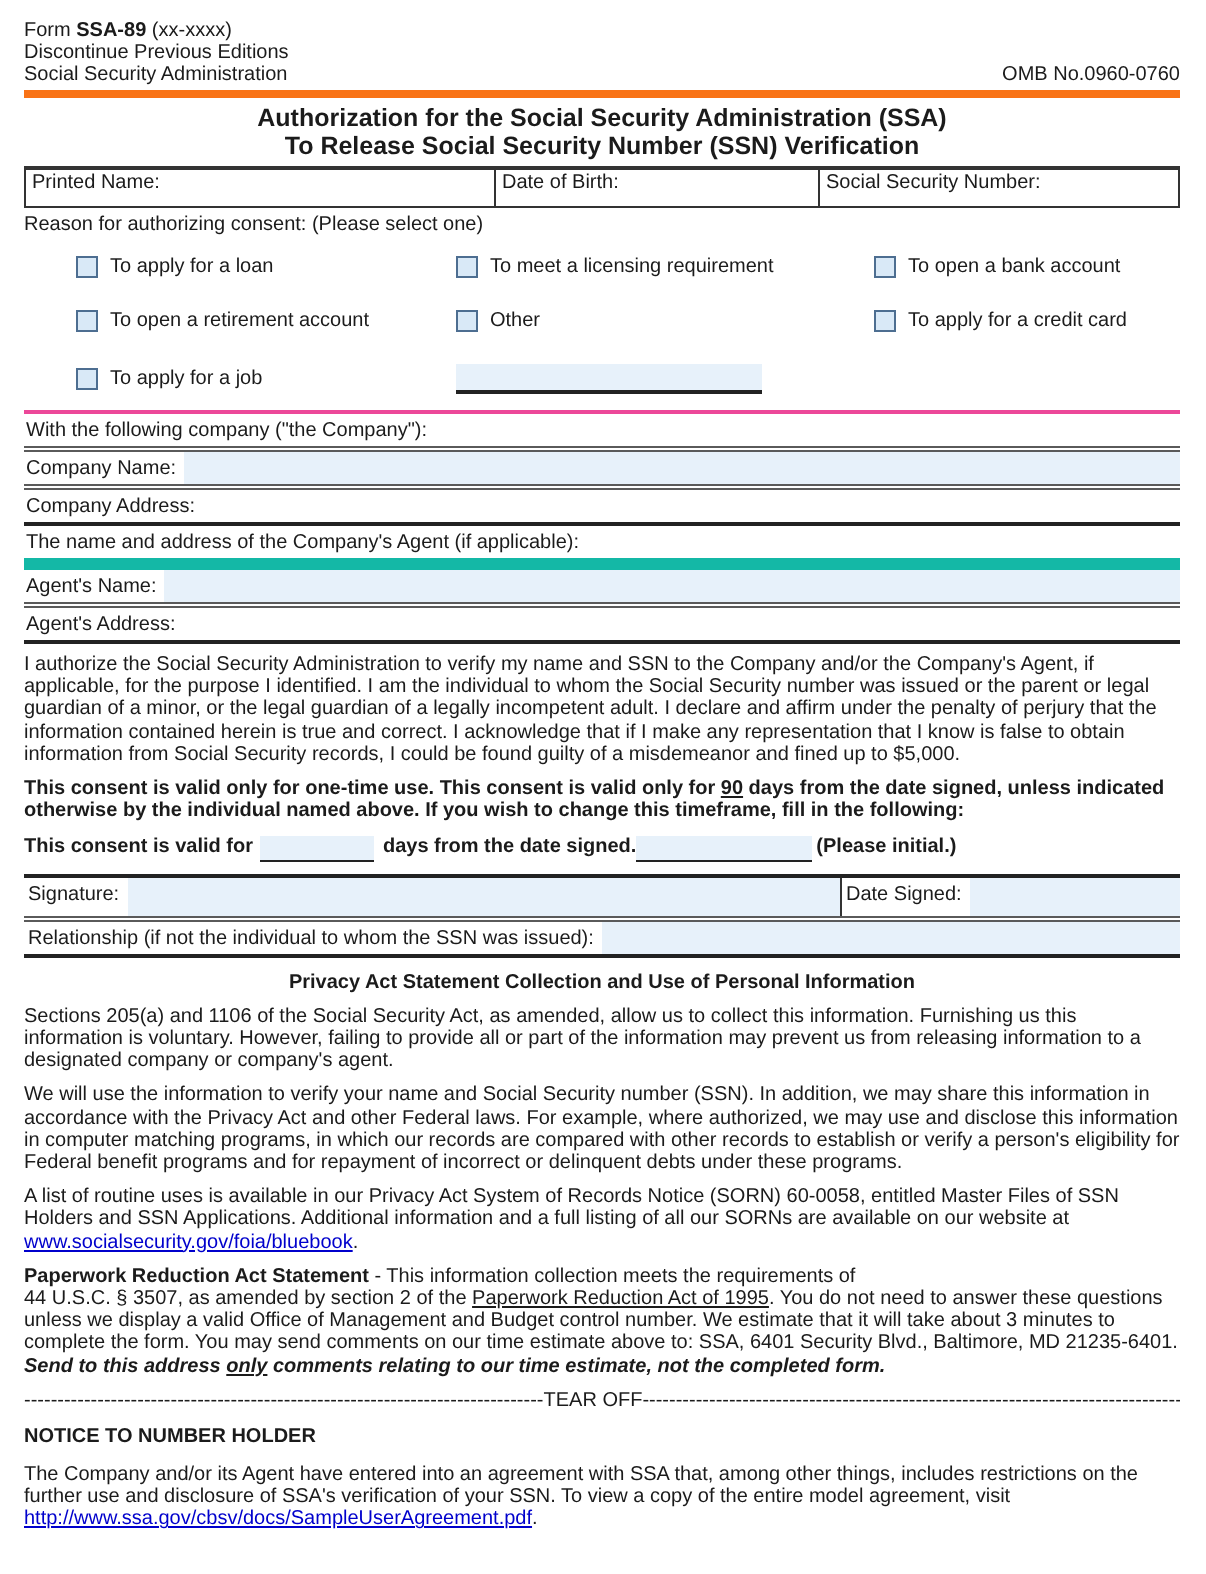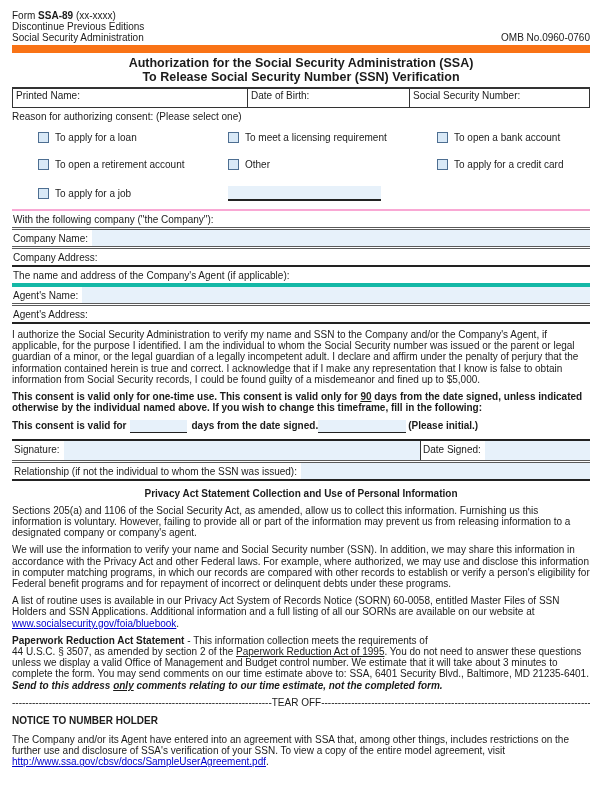--- a/index.html
+++ b/index.html
@@ -6,48 +6,48 @@
   html,body { background:#ffffff; }
   body {
     width:603px; height:787px; overflow:hidden;
     font-family:"Liberation Sans","DejaVu Sans",sans-serif;
     font-size:10px; color:#1b1b1b; line-height:1.1;
   }
   .page { padding:10px 13px 0 12px; }
 
   
   .hdr { display:flex; justify-content:space-between; align-items:flex-end;
-         border-bottom:8px solid #f97316; padding-bottom:2px; }
+         border-bottom:4px solid #f97316; padding-bottom:2px; }
   .hdr-left div { line-height:11px; }
   .b { font-weight:bold; }
   .title { text-align:center; font-weight:bold; font-size:12.5px; line-height:14px; margin:3px 0 3px; }
 
   
   .id-table { display:flex; border:1px solid #333; border-top-width:2px; }
   .id-cell { display:flex; flex-direction:row; }
   .id-cell + .id-cell { border-left:1px solid #333; }
   .id-c1 { width:234px; } .id-c2 { width:162px; } .id-c3 { flex:1; }
   .id-label { padding:1px 3px; height:13px; white-space:nowrap; overflow:hidden; }
   .field { background:#e7f1fa; }
   .id-input { height:18px; }
 
   
-  .reason { border-bottom:2px solid #f9a8d4; padding-bottom:8px; }
+  .reason { border-bottom:2px solid #ec4899; padding-bottom:8px; }
   .reason-heading { margin:3px 0 10px; }
   .cb-grid { margin-left:26px; display:grid; grid-template-columns:190px 209px auto; row-gap:16px; }
   .cb { display:flex; align-items:center; cursor:default; }
   .cb-box { width:11px; height:11px; background:#d9e9f7; border:1px solid #4d6e91; margin-right:6px; flex:none; }
   .other-input { width:153px; height:15px; border-bottom:2px solid #222; background:#e7f1fa; }
 
   
   .crow { display:flex; align-items:stretch; }
   .crow-label { padding:3px 4px 2px 1px; white-space:nowrap; }
   .crow-input { flex:1; }
   .sep-double { border-bottom:3px double #5a5a5a; }
-  .sep-solid { border-bottom:4px solid #14b8a6; }
+  .sep-solid { border-bottom:6px solid #14b8a6; }
   .sep-thick { border-bottom:2px solid #222;flex-direction:column; }
   .c-heading { padding:3px 0 2px 1px; }
 
   
   .para { margin:5px 0 6px; line-height:11.2px; }
   .bold-para { font-weight:bold; margin:6px 0 5px; line-height:11.4px; }
   .u { text-decoration:underline; }
   .valid-line { font-weight:bold; margin:4px 0 6px; line-height:14px; }
   .blank { display:inline-block; background:#e7f1fa; border-bottom:1.5px solid #222; height:13px; vertical-align:bottom; }
   .blank-days { width:57px; margin:0 4px; }

